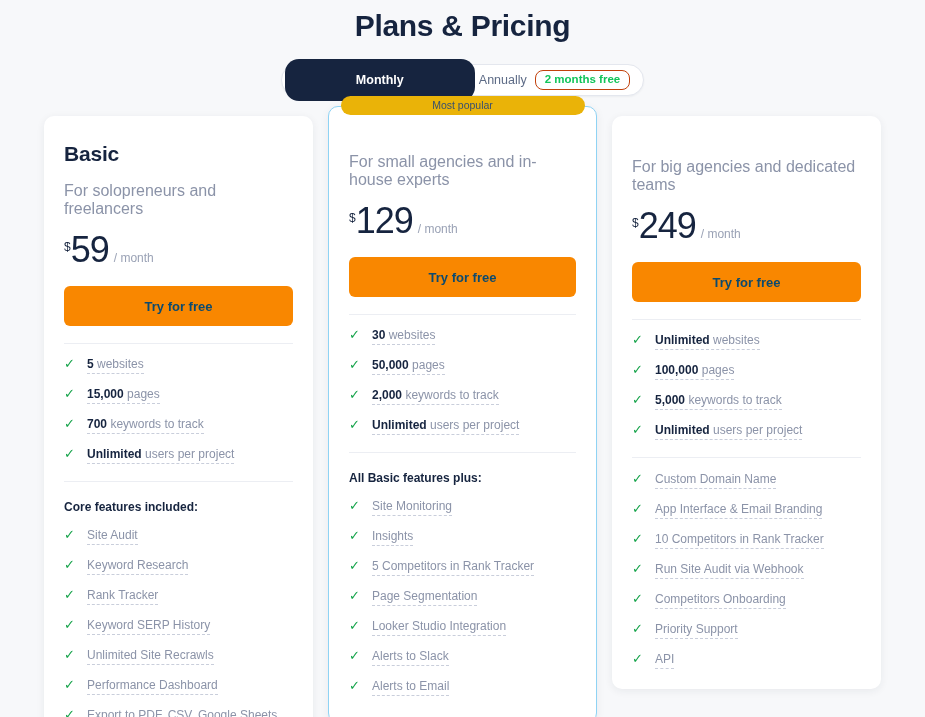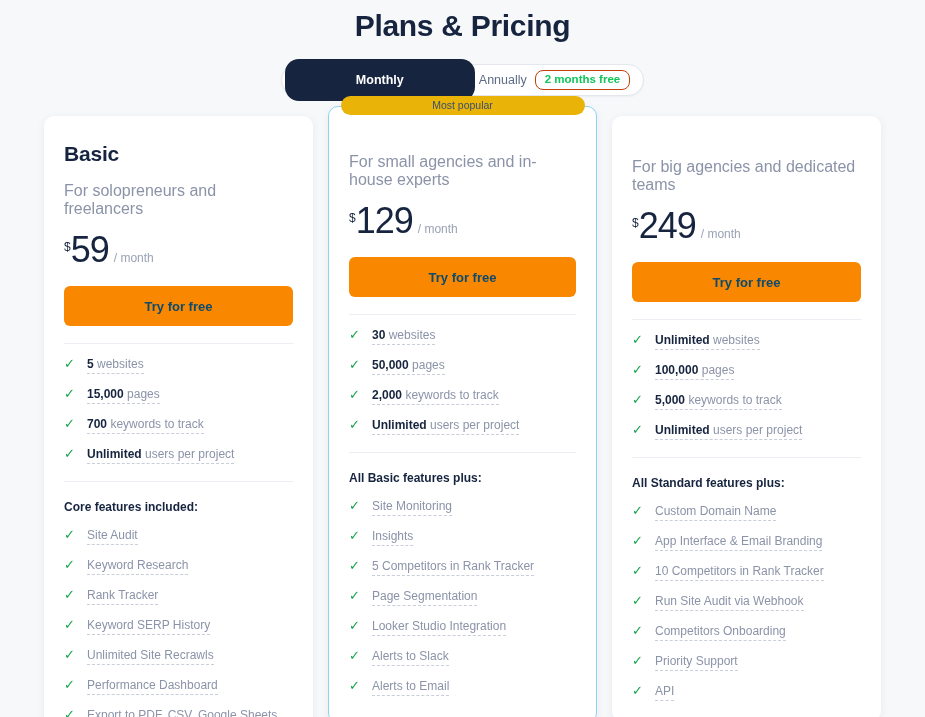--- a/index.html
+++ b/index.html
@@ -382,21 +382,20 @@
         <span class="check">✓</span>
         <span class="feat-text"><b>5,000</b> <span>keywords to track</span></span>
       </div>
       <div class="feat">
         <span class="check">✓</span>
         <span class="feat-text"><b>Unlimited</b> <span>users per project</span></span>
       </div>
     </div>
 
     <div class="hr"></div>
-    <div class="section-label">All Standard features plus:</div>
 
     <div class="feat-list list-spacer">
       <div class="feat">
           <span class="check">✓</span>
           <span class="feat-text">Custom Domain Name</span>
         </div>
       <div class="feat">
           <span class="check">✓</span>
           <span class="feat-text">App Interface &amp; Email Branding</span>
         </div>

